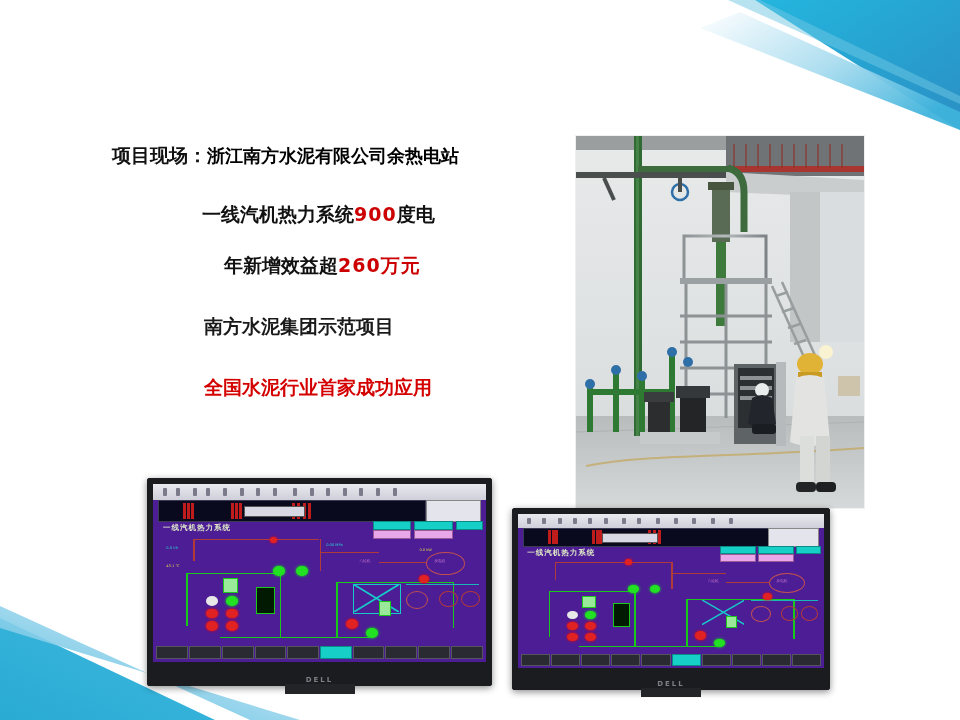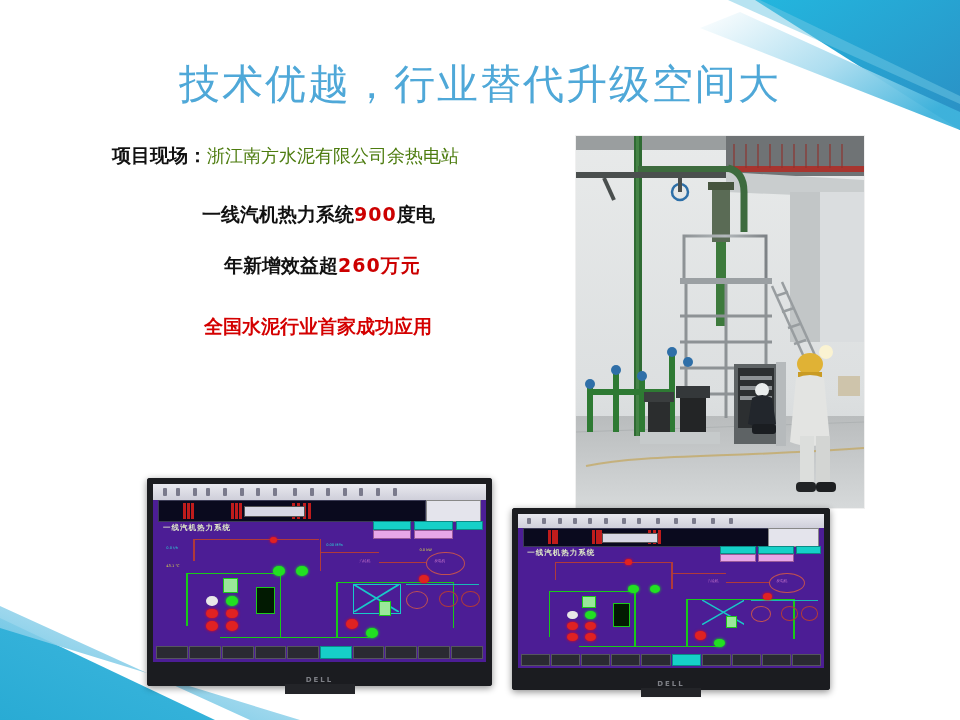--- a/index.html
+++ b/index.html
@@ -28,21 +28,21 @@
     white-space:nowrap;
   }
 
   
   #facts{position:absolute;left:112px;top:142px;width:420px;}
   .fact-row{
     font-size:19px;line-height:1.0;
     color:#1a1a1a;white-space:nowrap;
   }
   .fact-row .lbl{font-weight:bold;color:#111;}
-  .fact-row .val{font-weight:normal;color:#4d7c0f;font-size:18px;}
+  .fact-row .val{font-weight:bold;color:#000000;font-size:18px;}
   .fact-row .val-b{font-weight:bold;color:#111;}
   .hl{color:#CC0000;font-weight:bold;letter-spacing:1px;}
   .red-line{color:#D40000;font-weight:bold;}
 
   #row-site{margin-bottom:0;padding-top:4px;}
   #row-date{margin-top:28px;}
   #row-result{margin-top:30px;font-weight:bold;}
   #row-power{margin-top:40px;margin-left:90px;font-weight:bold;}
   #row-benefit{margin-top:32px;margin-left:112px;font-weight:bold;}
   #row-demo{margin-top:42px;margin-left:92px;font-weight:bold;}
@@ -148,38 +148,38 @@
           <stop offset="0%" stop-color="#3BB4DC"></stop>
           <stop offset="60%" stop-color="#A5D9EE"></stop>
           <stop offset="100%" stop-color="#FFFFFF"></stop>
         </linearGradient>
       </defs>
       <polygon points="0,18 0,120 215,120" fill="url(#gbl1)"></polygon>
       <polygon points="0,6 250,120 300,120 0,28" fill="url(#gbl2)" opacity="0.9"></polygon>
     </svg>
   </div>
 
-  <div id="page-title">技术优越，行业替代升级空间大</div>
 
   <div id="facts">
 
     <div class="fact-row" id="row-site">
       <span class="lbl">项目现场：</span><span class="val">浙江南方水泥有限公司余热电站</span>
     </div>
 
 
 
     <div class="fact-row" id="row-power">
       <span class="val-b">一线汽机热力系统</span><span class="hl">900</span><span class="val-b">度电</span>
     </div>
 
     <div class="fact-row" id="row-benefit">
       <span class="val-b">年新增效益超</span><span class="hl">260万元</span>
     </div>
 
+    <div class="fact-row" id="row-demo">南方水泥集团示范项目</div>
 
     <div class="fact-row red-line" id="row-first">全国水泥行业首家成功应用</div>
   </div>
 
   <div id="photo-plant">
     <svg class="scene" viewBox="0 0 288 372" preserveAspectRatio="none">
       <defs>
         <linearGradient id="wall" x1="0" y1="0" x2="0" y2="1">
           <stop offset="0%" stop-color="#e8eaea"></stop>
           <stop offset="70%" stop-color="#dcdfe0"></stop>

